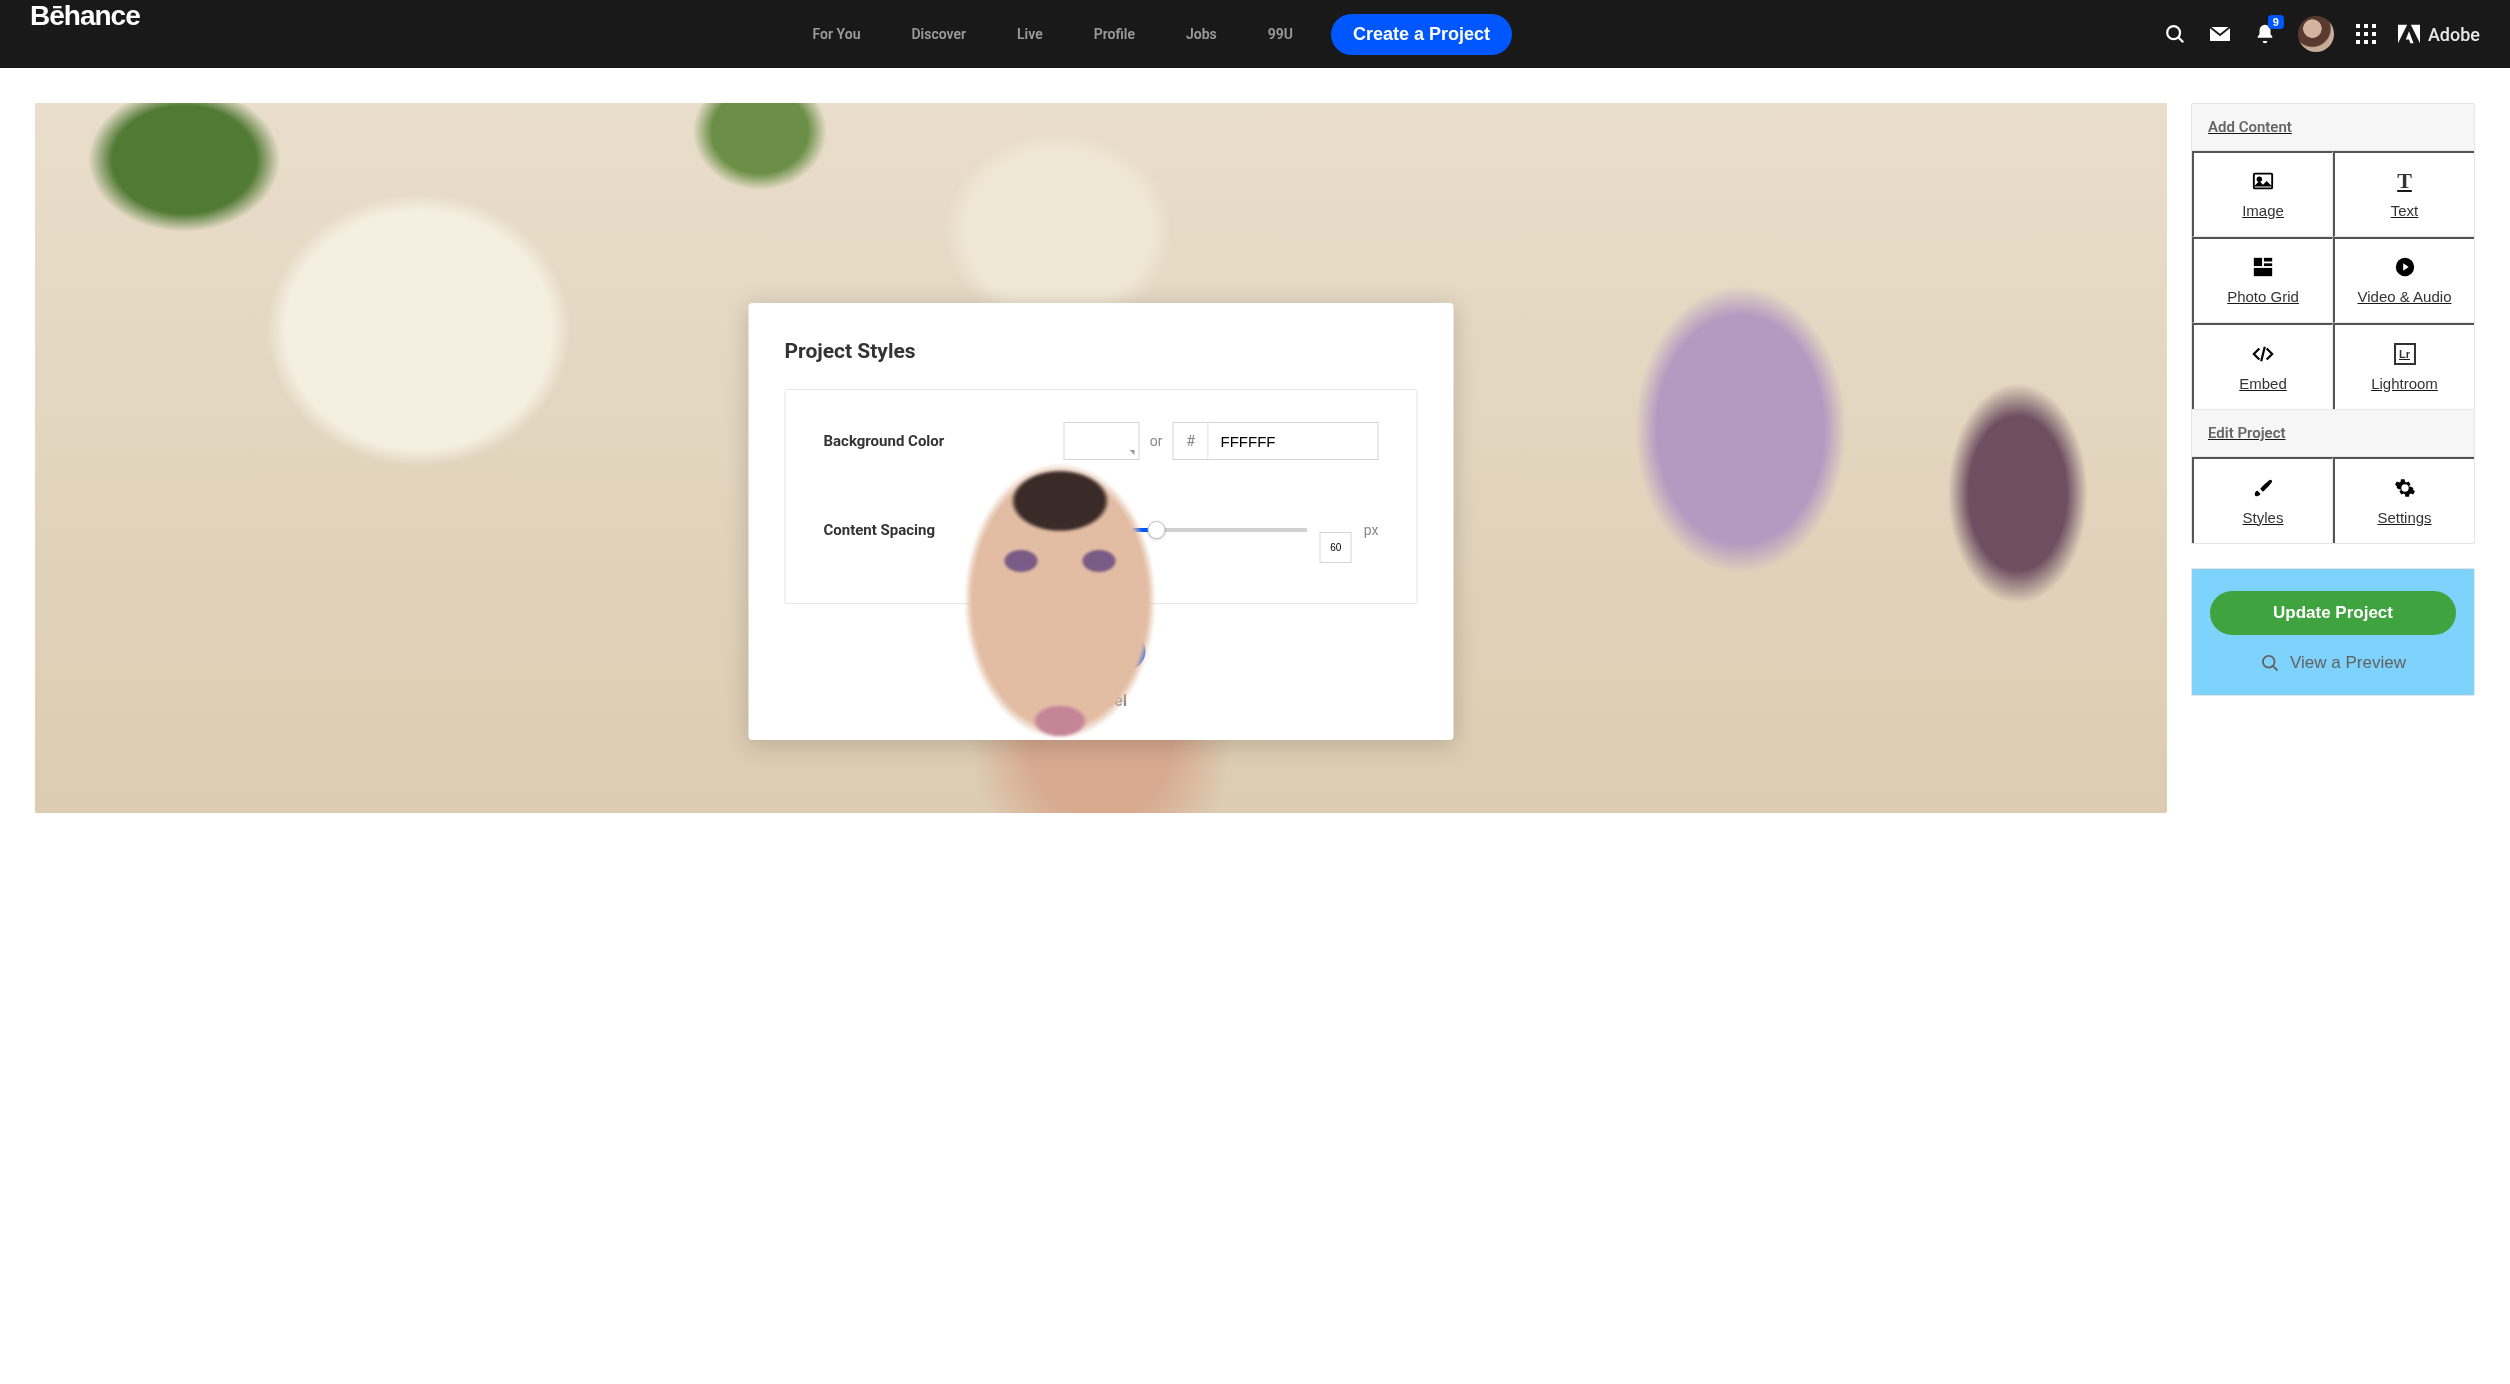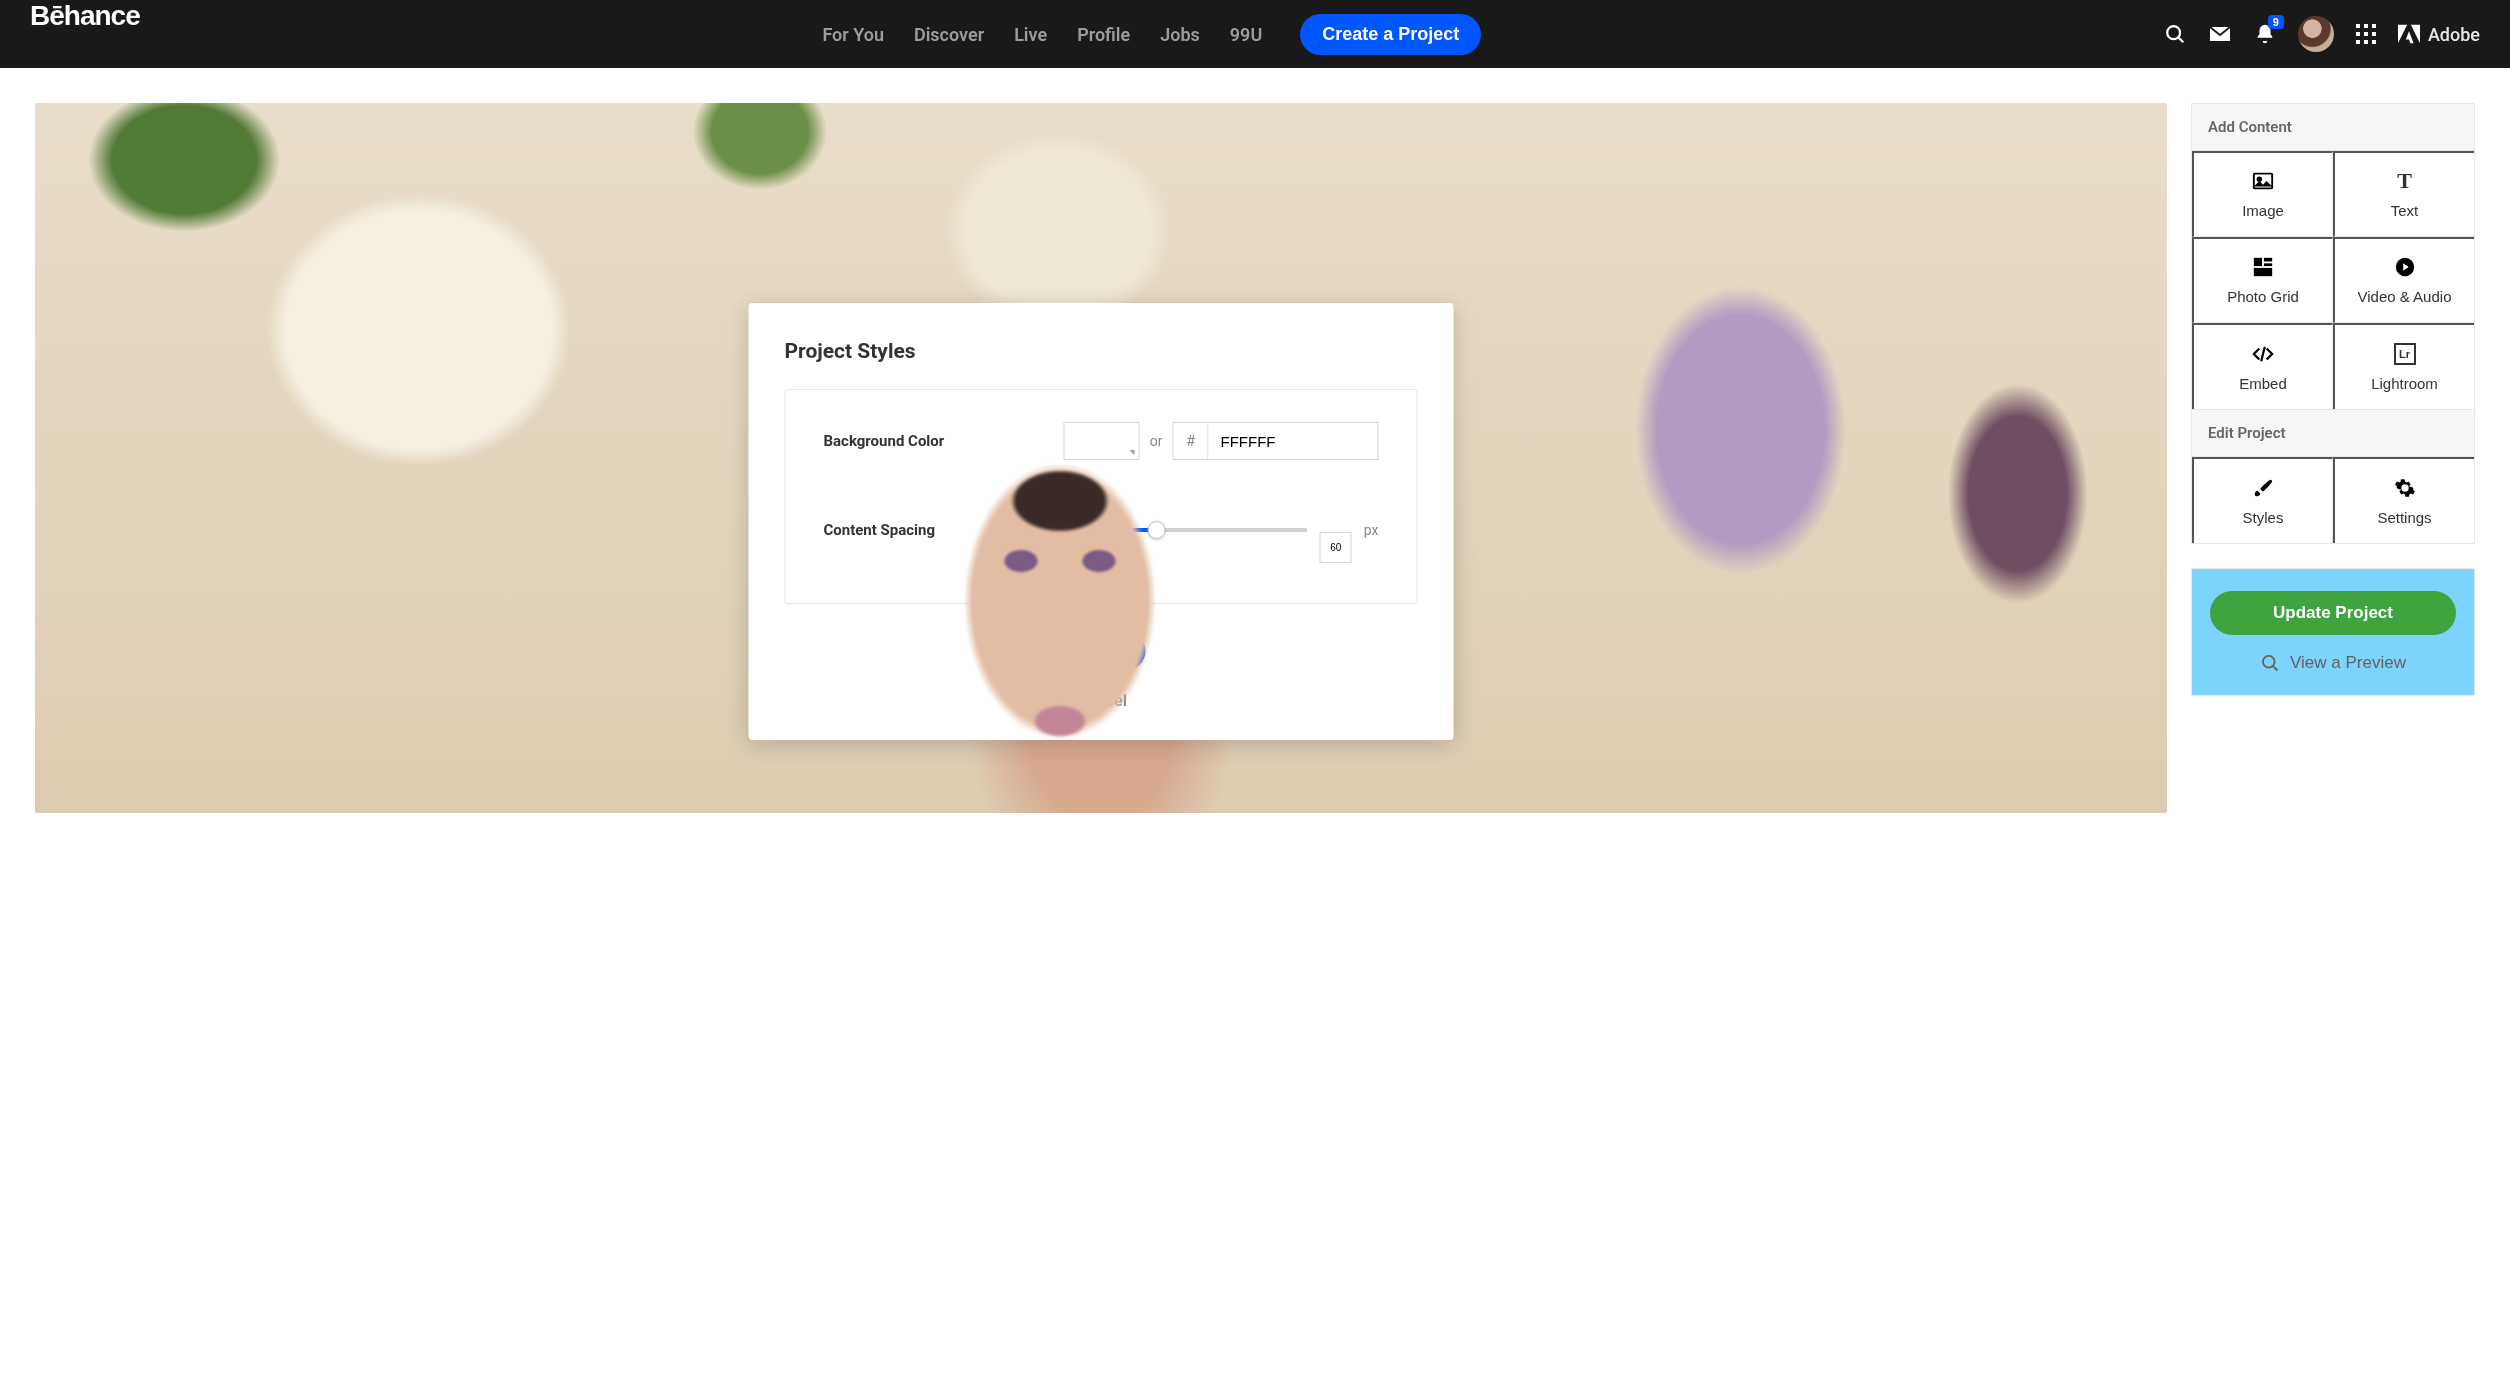--- a/index.html
+++ b/index.html
@@ -27,23 +27,24 @@
   }
   .nav {
     flex: 1;
     display: flex;
     justify-content: center;
     gap: 30px;
     align-items: center;
   }
   .nav a {
     color: #9c9c9c;
-    font-size: 18px;
+    font-size: 14px;
     font-weight: 600;
     text-decoration: none;
+    margin-left: 21px;
   }
   .cta {
     background: #0057ff;
     color: #fff;
     border: none;
     border-radius: 40px;
     padding: 10px 22px;
     font-size: 18px;
     font-weight: 600;
     margin-left: 8px;
@@ -224,21 +225,21 @@
   .modal-actions { display:flex; gap:22px; margin-top: 28px; align-items:center;flex-direction:column;}
   .btn-save {
     background:#0057ff;color:#fff;border:none;
     border-radius:30px;padding:10px 26px;font-size:16px;font-weight:600;
   }
   .btn-cancel { background:none;border:none;color:#888;font-size:16px;font-weight:600; }
 
   
   .sidebar { width: 284px; display:flex; flex-direction:column; gap:24px; }
   .panel {
-    border:1px solid #e6e6e6; border-radius:2px; background:#c2410c;
+    border:1px solid #e6e6e6; border-radius:2px; background:#c2410c;text-decoration:underline;
   }
   .panel-head{
     background:#f6f6f6;border-bottom:1px solid #e6e6e6;
     padding:14px 16px;font-size:15px;font-weight:600;color:#666;
   }
   .grid2{display:grid;grid-template-columns:1fr 1fr;}
   .tool{
     border-right:1px solid #e6e6e6;border-bottom:1px solid #e6e6e6;
     display:flex;flex-direction:column;align-items:center;justify-content:center;
     gap:10px;height:86px;font-size:15px;color:#333;background:#fff;

